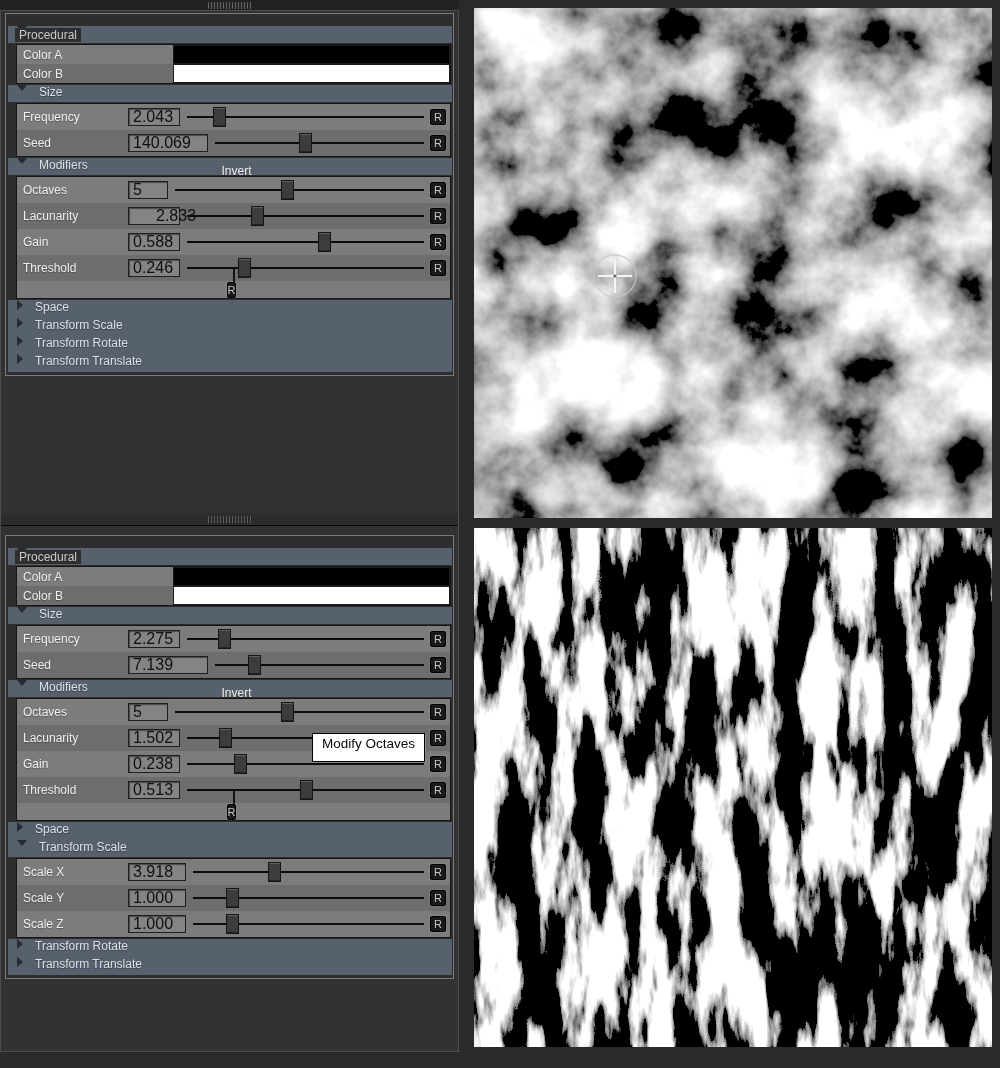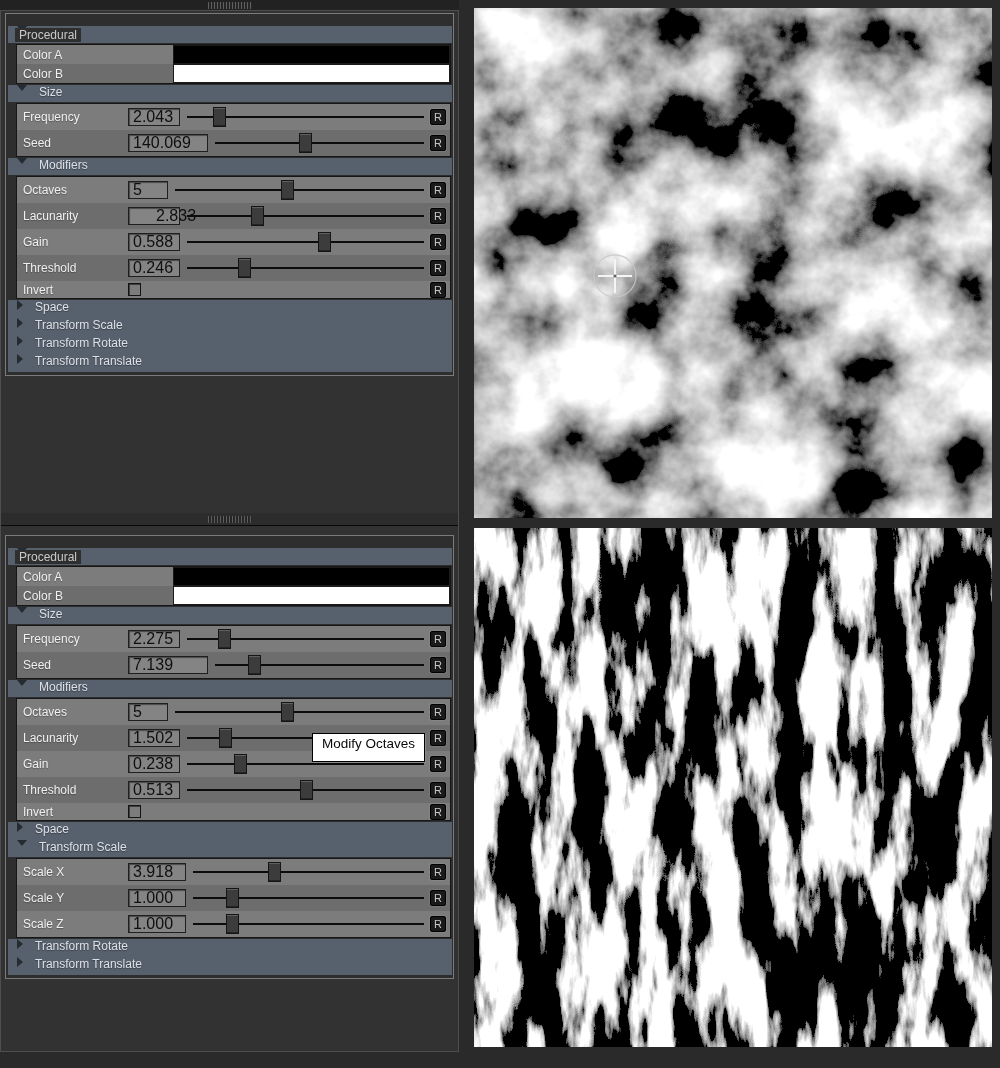--- a/index.html
+++ b/index.html
@@ -56,21 +56,21 @@
   
   .block{
     margin:0 1px 1px 9px;border:1px solid #161616;
     background:#6e6e6e;
   }
   .row{display:flex;align-items:center;position:relative;justify-content:flex-end;}
   .row:nth-child(odd){background:#7c7c7c;}
   .row:nth-child(even){background:#6d6d6d;}
   .row.crow{height:19px;}
   .row.frow{height:26px;}
-  .row.brow{height:17px;}
+  .row.brow{height:17px;flex-direction:column;}
   .rlabel{
     flex:0 0 105px;padding-left:6px;color:#f0f0f0;font-size:12px;
     text-shadow:0 1px 1px rgba(0,0,0,.3);
     white-space:nowrap;overflow:hidden;
   }
   .rlabel.wide{flex:0 0 150px;}
   .swatch{flex:1;height:100%;box-sizing:border-box;border:1px solid #1b1b1b;}
   .vbox{
     height:18px;box-sizing:border-box;flex:0 0 auto;
     background:#848484;border:1px solid #1f1f1f;

